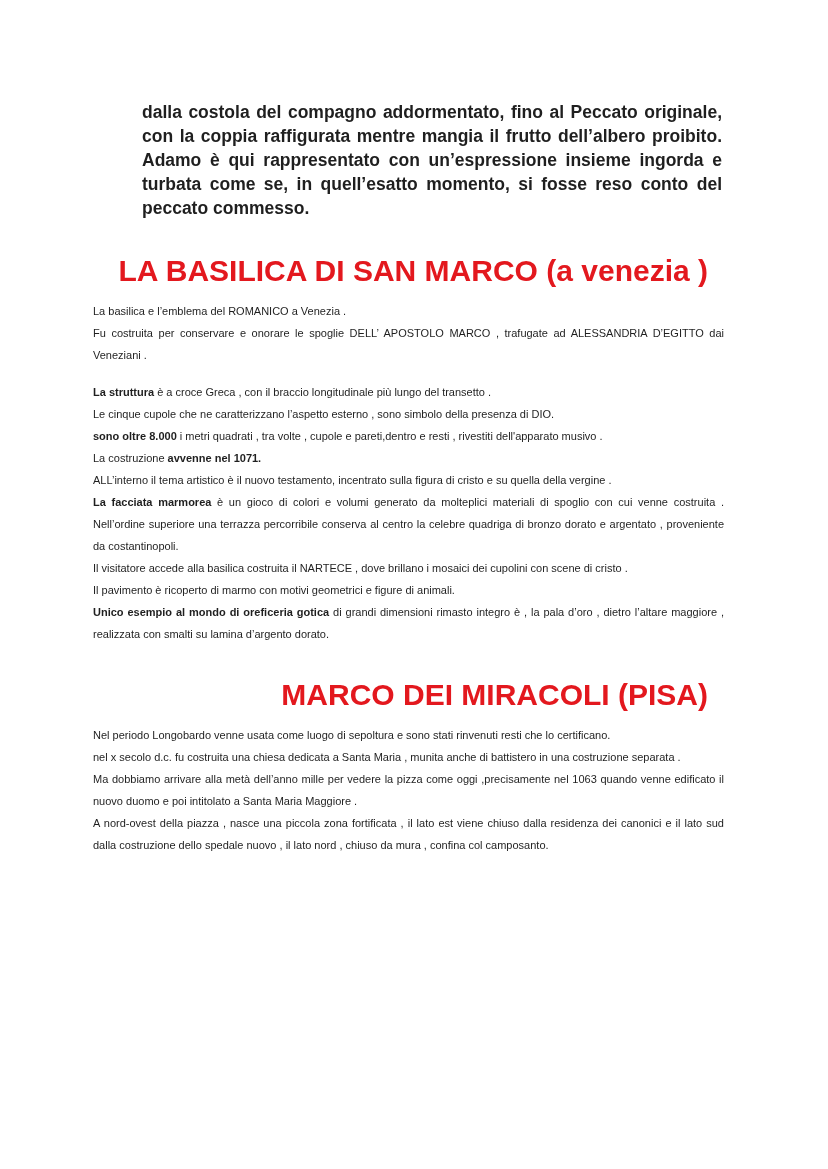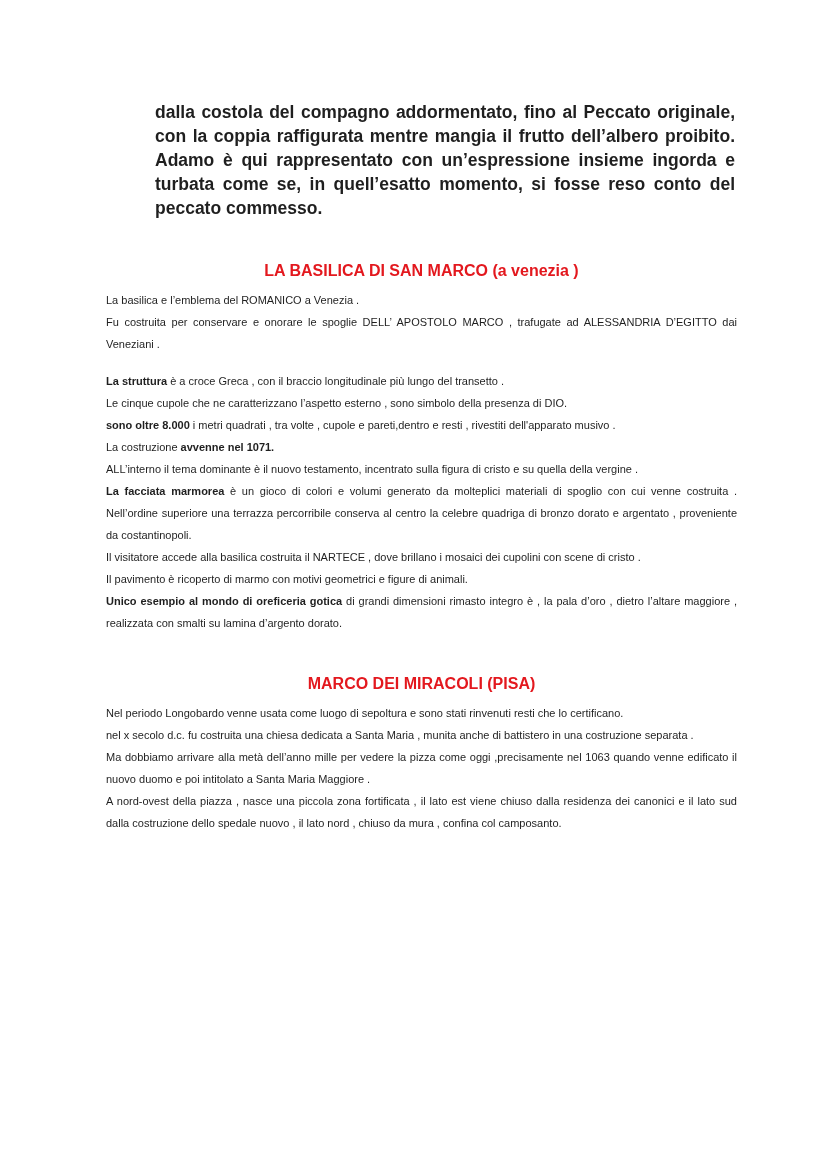--- a/index.html
+++ b/index.html
@@ -6,37 +6,37 @@
   .page{
     position:relative;
     width:828px;height:1169px;
     background:var(--page-bg,#ffffff);
     font-family:"Liberation Sans", sans-serif;
     color:var(--text-color,#1f1f1f);
     overflow:hidden;
   }
   .content{
     position:absolute;
-    left:106px;top:0;
+    left:93px;top:0;
     width:631px;
   }
   .intro{
     margin:100px 2px 37px 49px;
     font-size:17.5px;
     font-weight:bold;
     line-height:24px;
     text-align:justify;
   }
   .section-heading{
-    margin:5px;
-    font-size:16px;
+    margin:16px;
+    font-size:30px;
     font-weight:bold;
     line-height:27px;
     color:var(--heading-color,#e3181e);
-    text-align:center;
+    text-align:right;
   }
   .section + .section .section-heading{
     margin-top:36px;
   }
   .para{
     margin:0;
     font-size:11px;
     line-height:22px;
     text-align:justify;
   }
@@ -56,21 +56,21 @@
     <p class="intro"><span class="bold">dalla costola del compagno addormentato, fino al Peccato originale, con la coppia raffigurata mentre mangia il frutto dell’albero proibito. Adamo è qui rappresentato con un’espressione insieme ingorda e turbata come se, in quell’esatto momento, si fosse reso conto del peccato commesso.</span></p>
     <div id="sections">
         <section class="section">
           <h2 class="section-heading">LA BASILICA DI SAN MARCO (a venezia )</h2>
           <p class="para"><span>La basilica e l’emblema del ROMANICO a Venezia .</span></p>
           <p class="para"><span>Fu costruita per conservare e onorare le spoglie DELL’  APOSTOLO MARCO , trafugate ad ALESSANDRIA D’EGITTO dai Veneziani .</span></p>
           <p class="para gap"><span class="bold">La struttura</span><span> è a croce Greca , con il braccio longitudinale più lungo del transetto .</span></p>
           <p class="para"><span>Le cinque cupole che ne caratterizzano l’aspetto esterno , sono simbolo della presenza di DIO.</span></p>
           <p class="para"><span class="bold">sono oltre 8.000</span><span> i metri quadrati , tra volte , cupole e pareti,dentro e resti , rivestiti dell'apparato musivo .</span></p>
           <p class="para"><span>La costruzione </span><span class="bold">avvenne nel 1071.</span></p>
-          <p class="para"><span>ALL’interno il tema dominante è il nuovo testamento, incentrato sulla figura di cristo e su quella della vergine .</span></p>
+          <p class="para"><span>ALL’interno il tema artistico è il nuovo testamento, incentrato sulla figura di cristo e su quella della vergine .</span></p>
           <p class="para"><span class="bold">La facciata marmorea</span><span> è un gioco di colori e volumi generato da molteplici materiali di spoglio con cui venne costruita . Nell’ordine superiore una terrazza percorribile conserva al centro la celebre quadriga di bronzo dorato e argentato , proveniente da costantinopoli.</span></p>
           <p class="para"><span>Il visitatore accede alla basilica costruita il NARTECE , dove brillano i mosaici dei cupolini con scene di cristo .</span></p>
           <p class="para"><span>Il pavimento è ricoperto di marmo con motivi geometrici e figure di animali.</span></p>
           <p class="para"><span class="bold">Unico esempio al mondo di oreficeria gotica</span><span> di grandi dimensioni rimasto integro è , la pala d’oro , dietro l’altare maggiore , realizzata con smalti su lamina d’argento dorato.</span></p>
         </section>
         <section class="section">
           <h2 class="section-heading">MARCO DEI MIRACOLI (PISA)</h2>
           <p class="para"><span>Nel periodo Longobardo venne usata come luogo di sepoltura e sono stati rinvenuti resti che lo certificano.</span></p>
           <p class="para"><span>nel x secolo d.c. fu costruita una chiesa dedicata a Santa Maria , munita anche di battistero in una costruzione separata .</span></p>
           <p class="para"><span>Ma dobbiamo arrivare alla metà dell’anno mille per vedere la pizza come oggi ,precisamente nel 1063 quando venne edificato il nuovo duomo e poi intitolato a Santa Maria Maggiore .</span></p>

